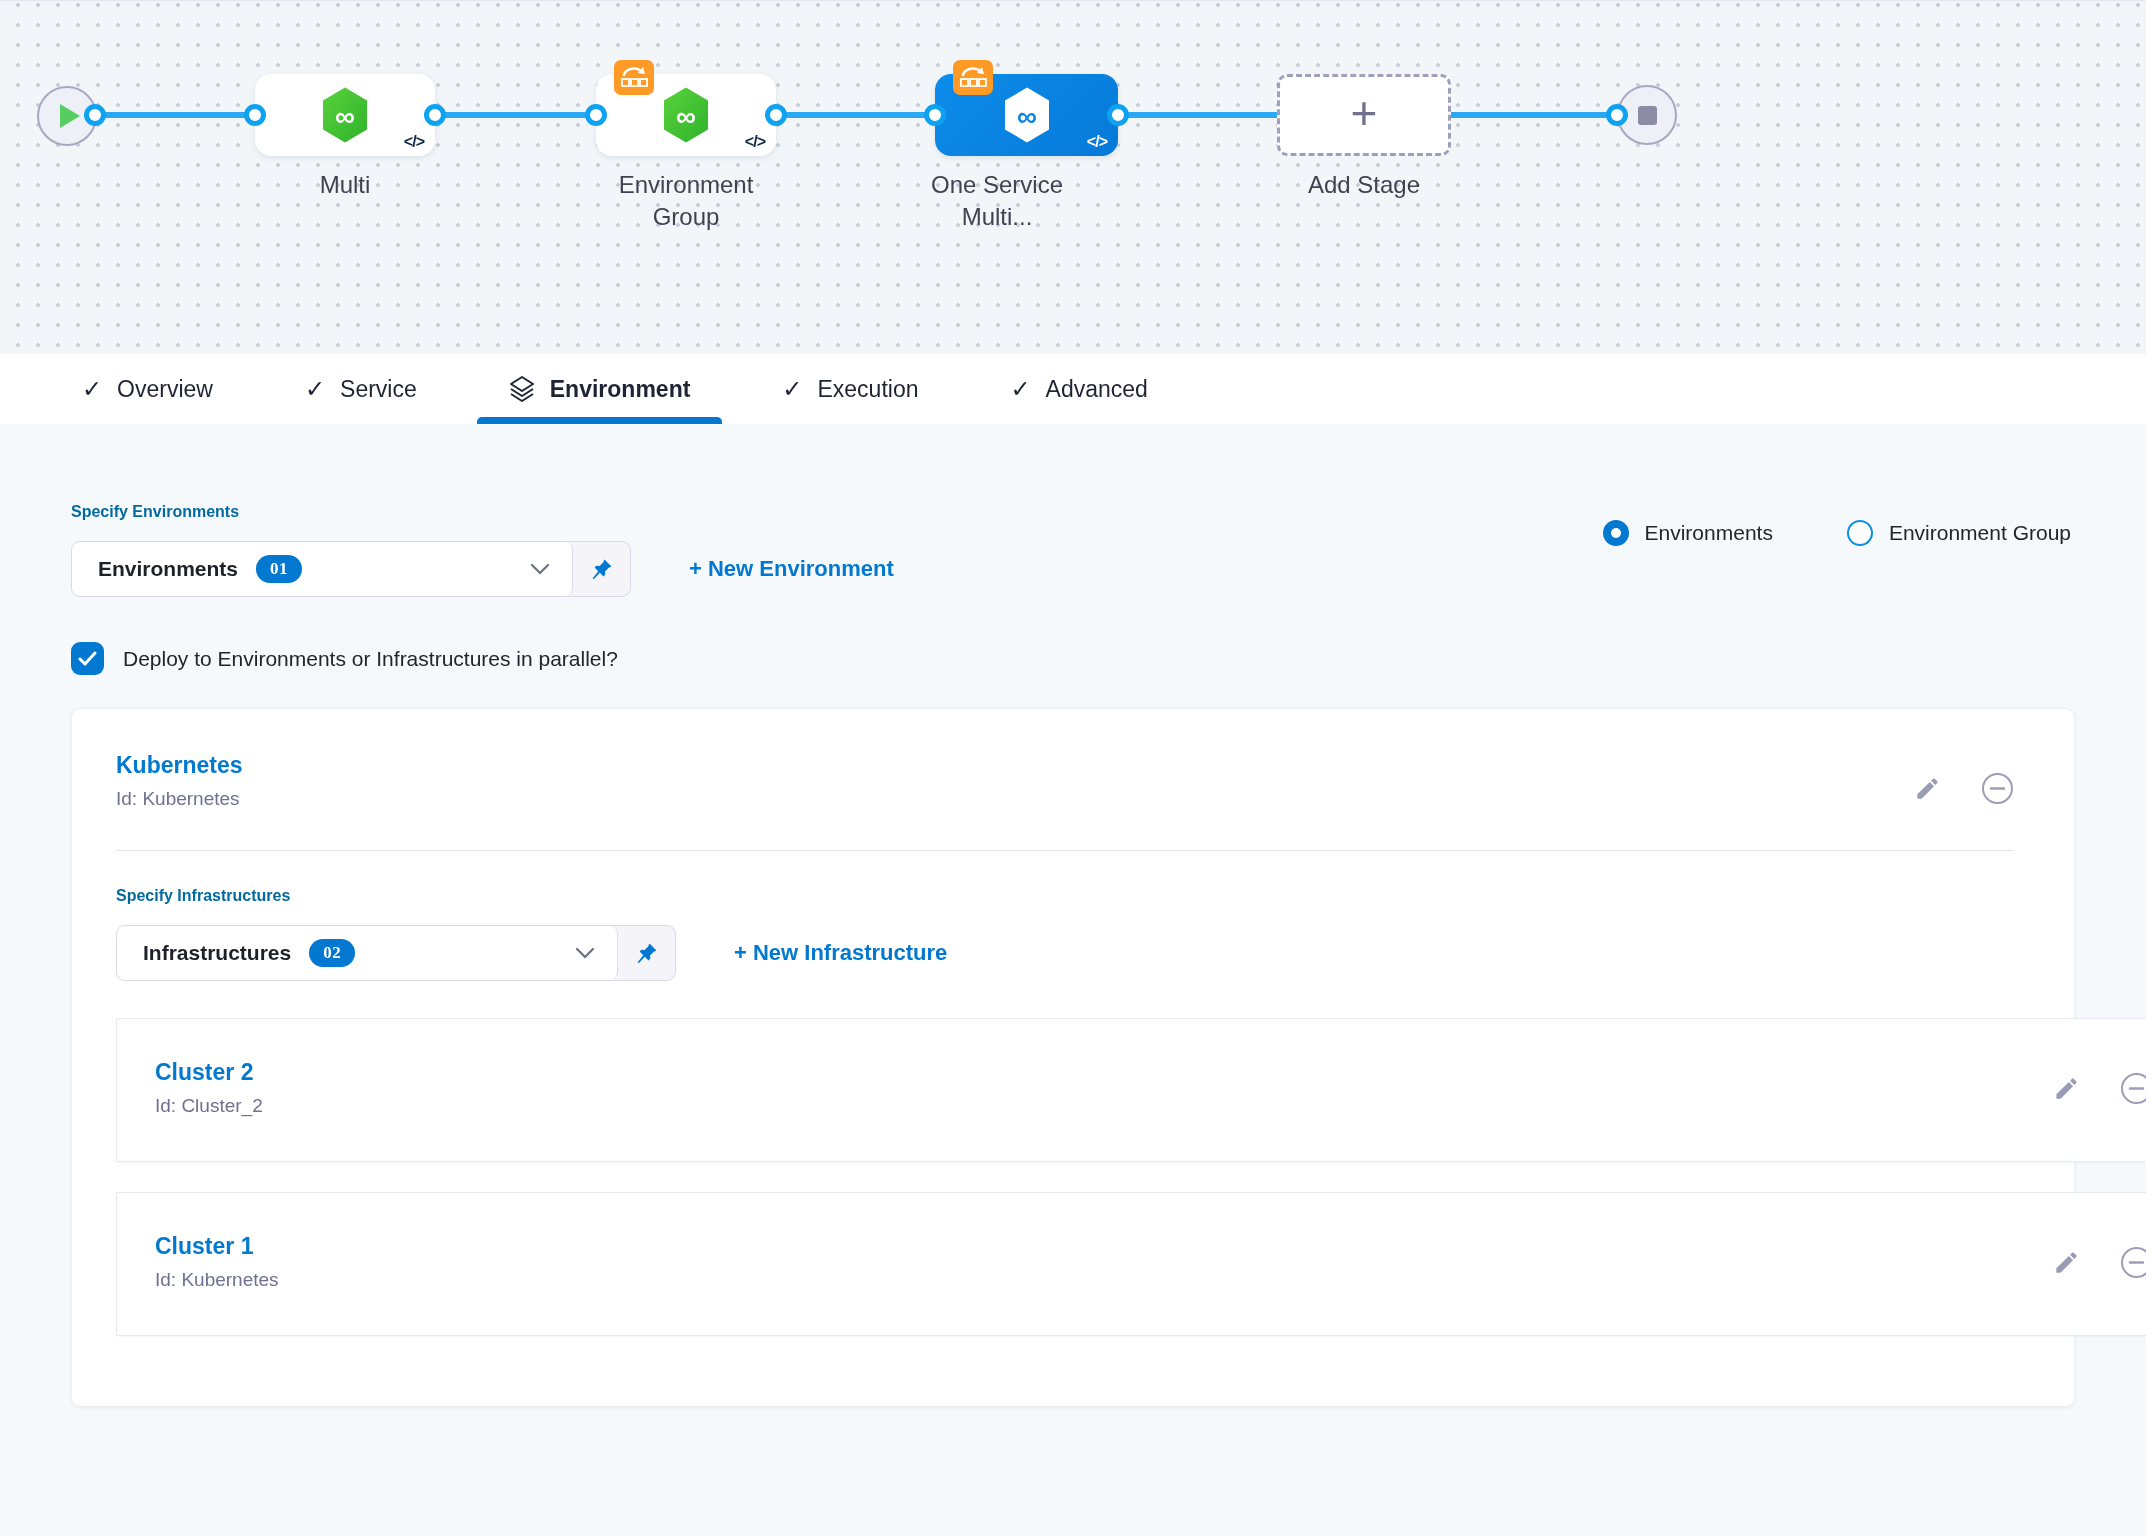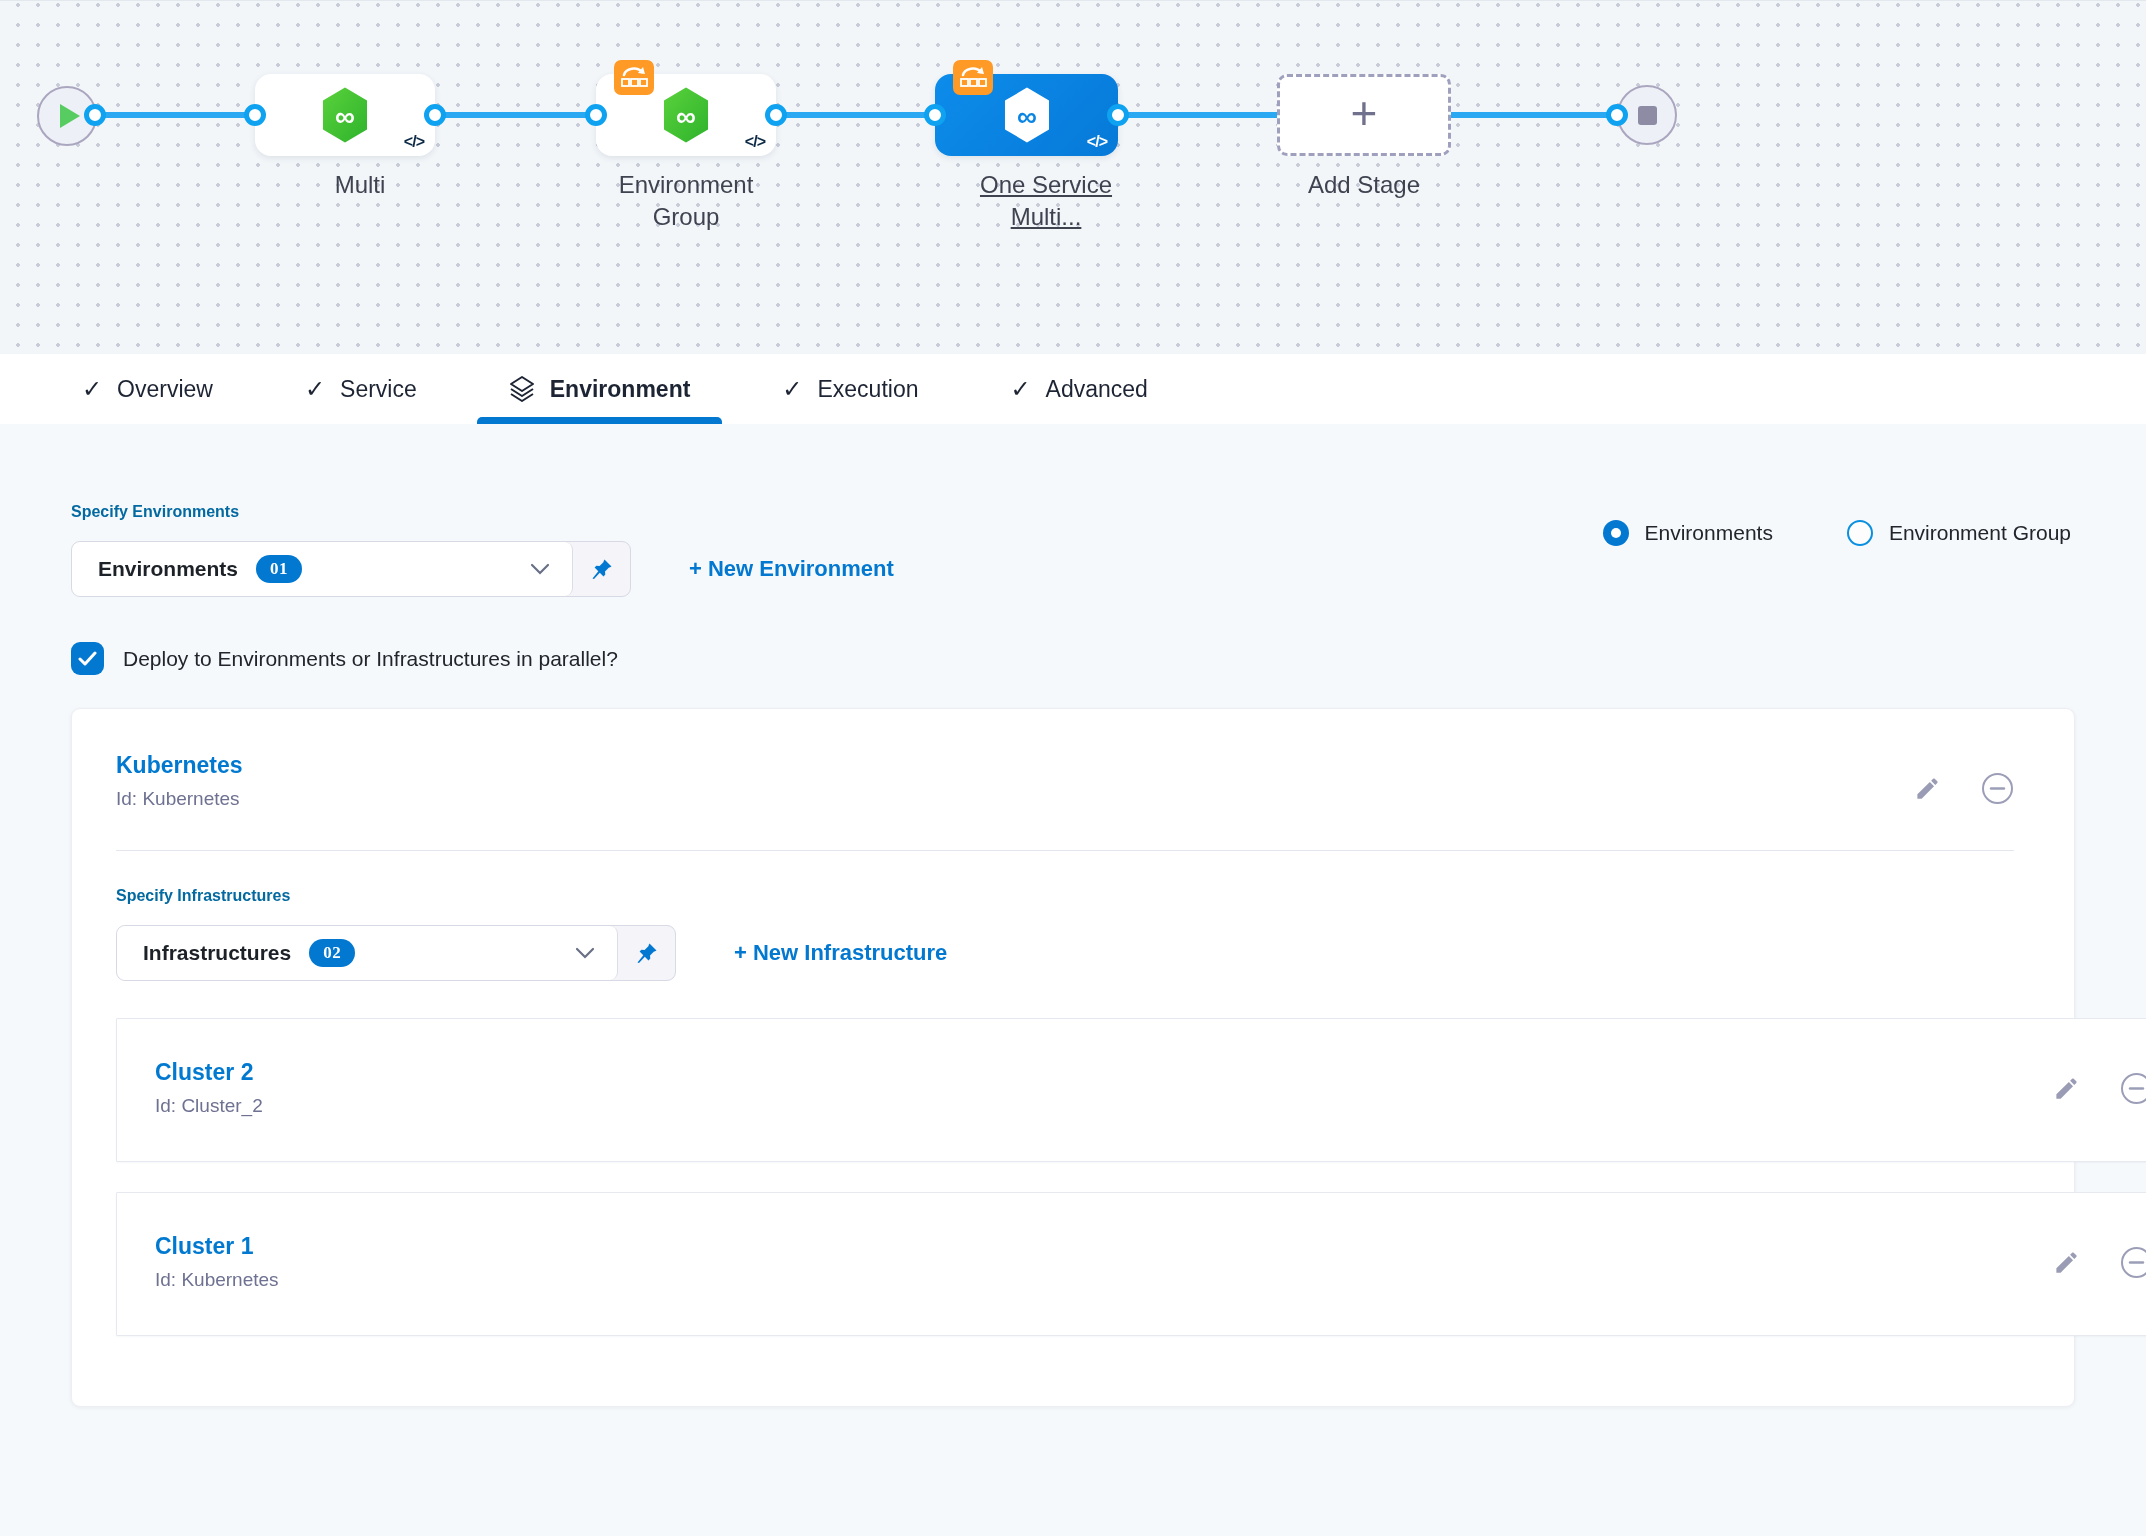--- a/index.html
+++ b/index.html
@@ -162,21 +162,21 @@
           <linearGradient id="hexg" x1="0" y1="0" x2="1" y2="1">
         <stop offset="0" stop-color="#5ad13b"></stop>
             <stop offset="1" stop-color="#2eb32c"></stop>
       </linearGradient>
         </defs>
       <path d="M50 3 L91 27 V81 L50 105 L9 81 V27 Z" fill="url(#hexg)"></path>
       <text x="50" y="57" text-anchor="middle" dominant-baseline="central" font-size="52" font-weight="bold" fill="#ffffff">∞</text>
     </svg>
     <span class="code-glyph">&lt;/&gt;</span>
   </div>
-  <div class="stage-label" style="left:260px;">Multi</div>
+  <div class="stage-label" style="left:245px;">Multi</div>
 
   <div class="badge-orange" style="left:614px; top:59px;">
     <svg width="30" height="26" viewBox="0 0 30 26">
       <path d="M5 10 A 10 8 0 0 1 23 7" fill="none" stroke="#fff" stroke-width="2.6" stroke-linecap="round"></path>
       <path d="M24 2 L26 9 L19 8 Z" fill="#fff"></path>
       <rect x="3" y="14" width="7" height="7" fill="none" stroke="#fff" stroke-width="1.8"></rect>
       <rect x="12" y="14" width="7" height="7" fill="none" stroke="#fff" stroke-width="1.8"></rect>
       <rect x="21" y="14" width="7" height="7" fill="none" stroke="#fff" stroke-width="1.8"></rect>
     </svg>
   </div>
@@ -198,21 +198,21 @@
       <rect x="21" y="14" width="7" height="7" fill="none" stroke="#fff" stroke-width="1.8"></rect>
     </svg>
   </div>
   <div class="stage blue" style="left:935px; width:183px;">
     <svg class="hex-icn" viewBox="0 0 100 108">
       <path d="M50 3 L91 27 V81 L50 105 L9 81 V27 Z" fill="#ffffff"></path>
       <text x="50" y="57" text-anchor="middle" dominant-baseline="central" font-size="52" font-weight="bold" fill="#0b85e3">∞</text>
     </svg>
     <span class="code-glyph">&lt;/&gt;</span>
   </div>
-  <div class="stage-label" style="left:946px;text-decoration:underline;">One Service Multi...</div>
+  <div class="stage-label" style="left:897px;">One Service Multi...</div>
 
   <div class="stage add" style="left:1277px; width:174px;">
     <span class="plus-icn">+</span>
   </div>
   <div class="stage-label" style="left:1264px;">Add Stage</div>
 
   <div class="round-node" style="left:1617px; top:84px;">
     <div class="stop-sq"></div>
   </div>
 </div>

